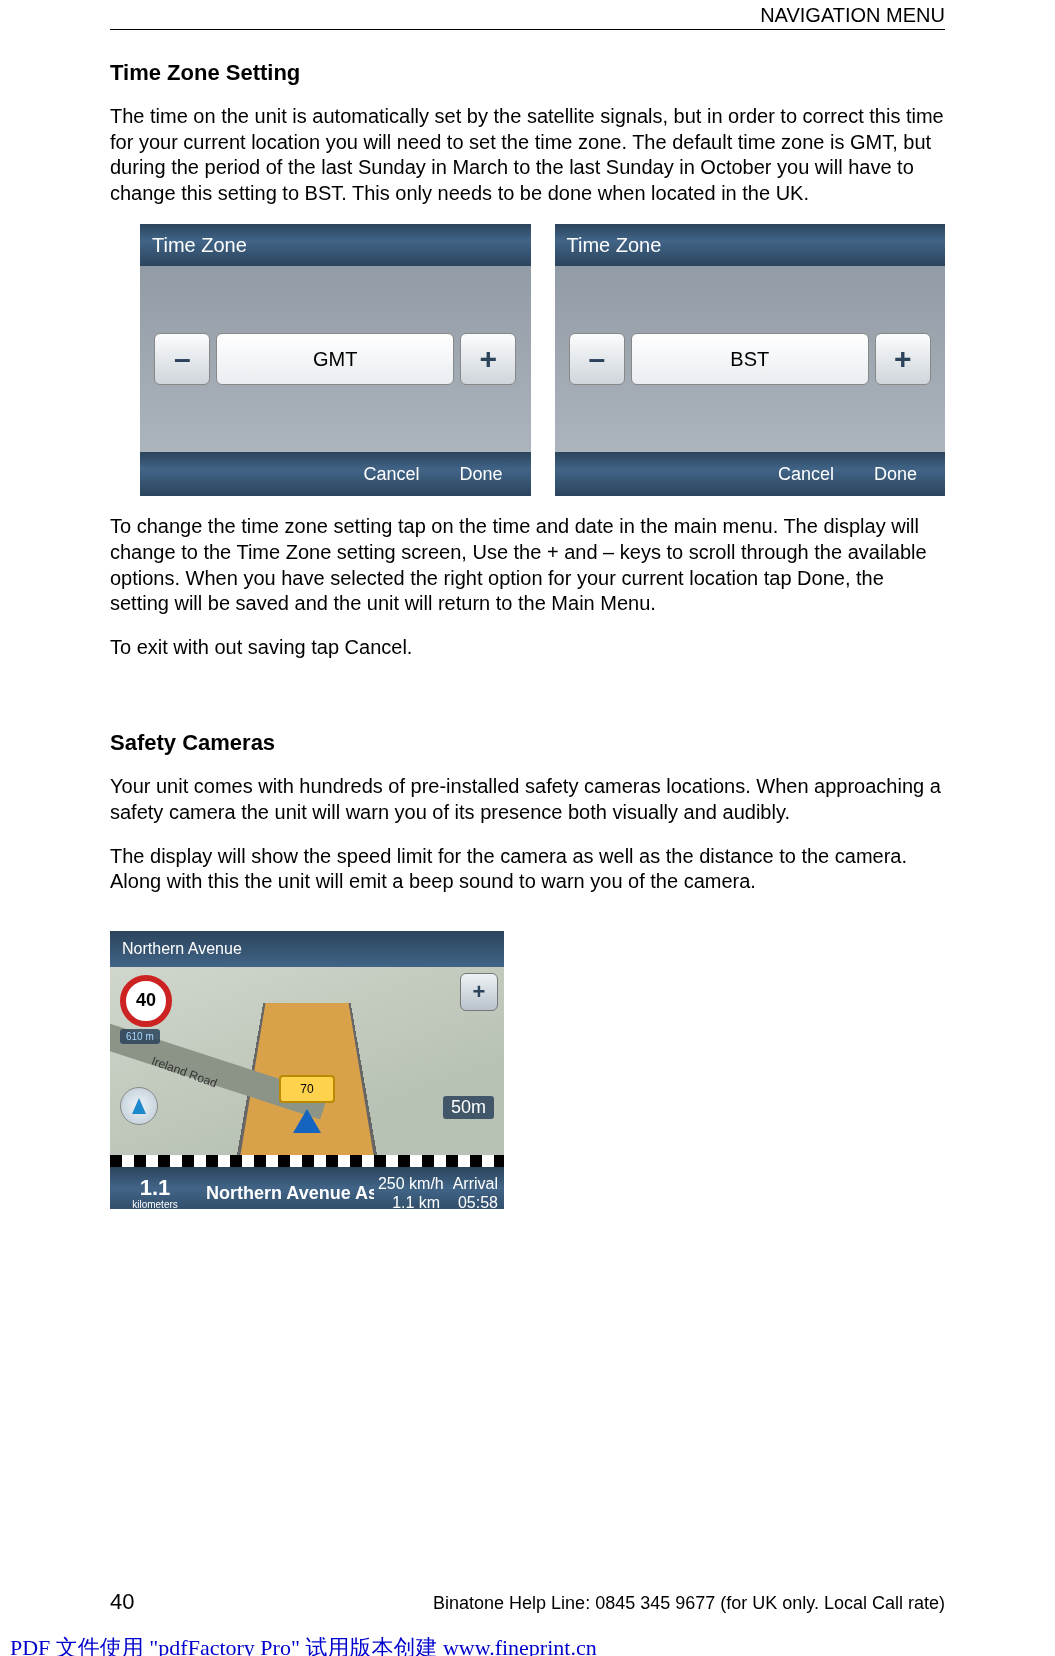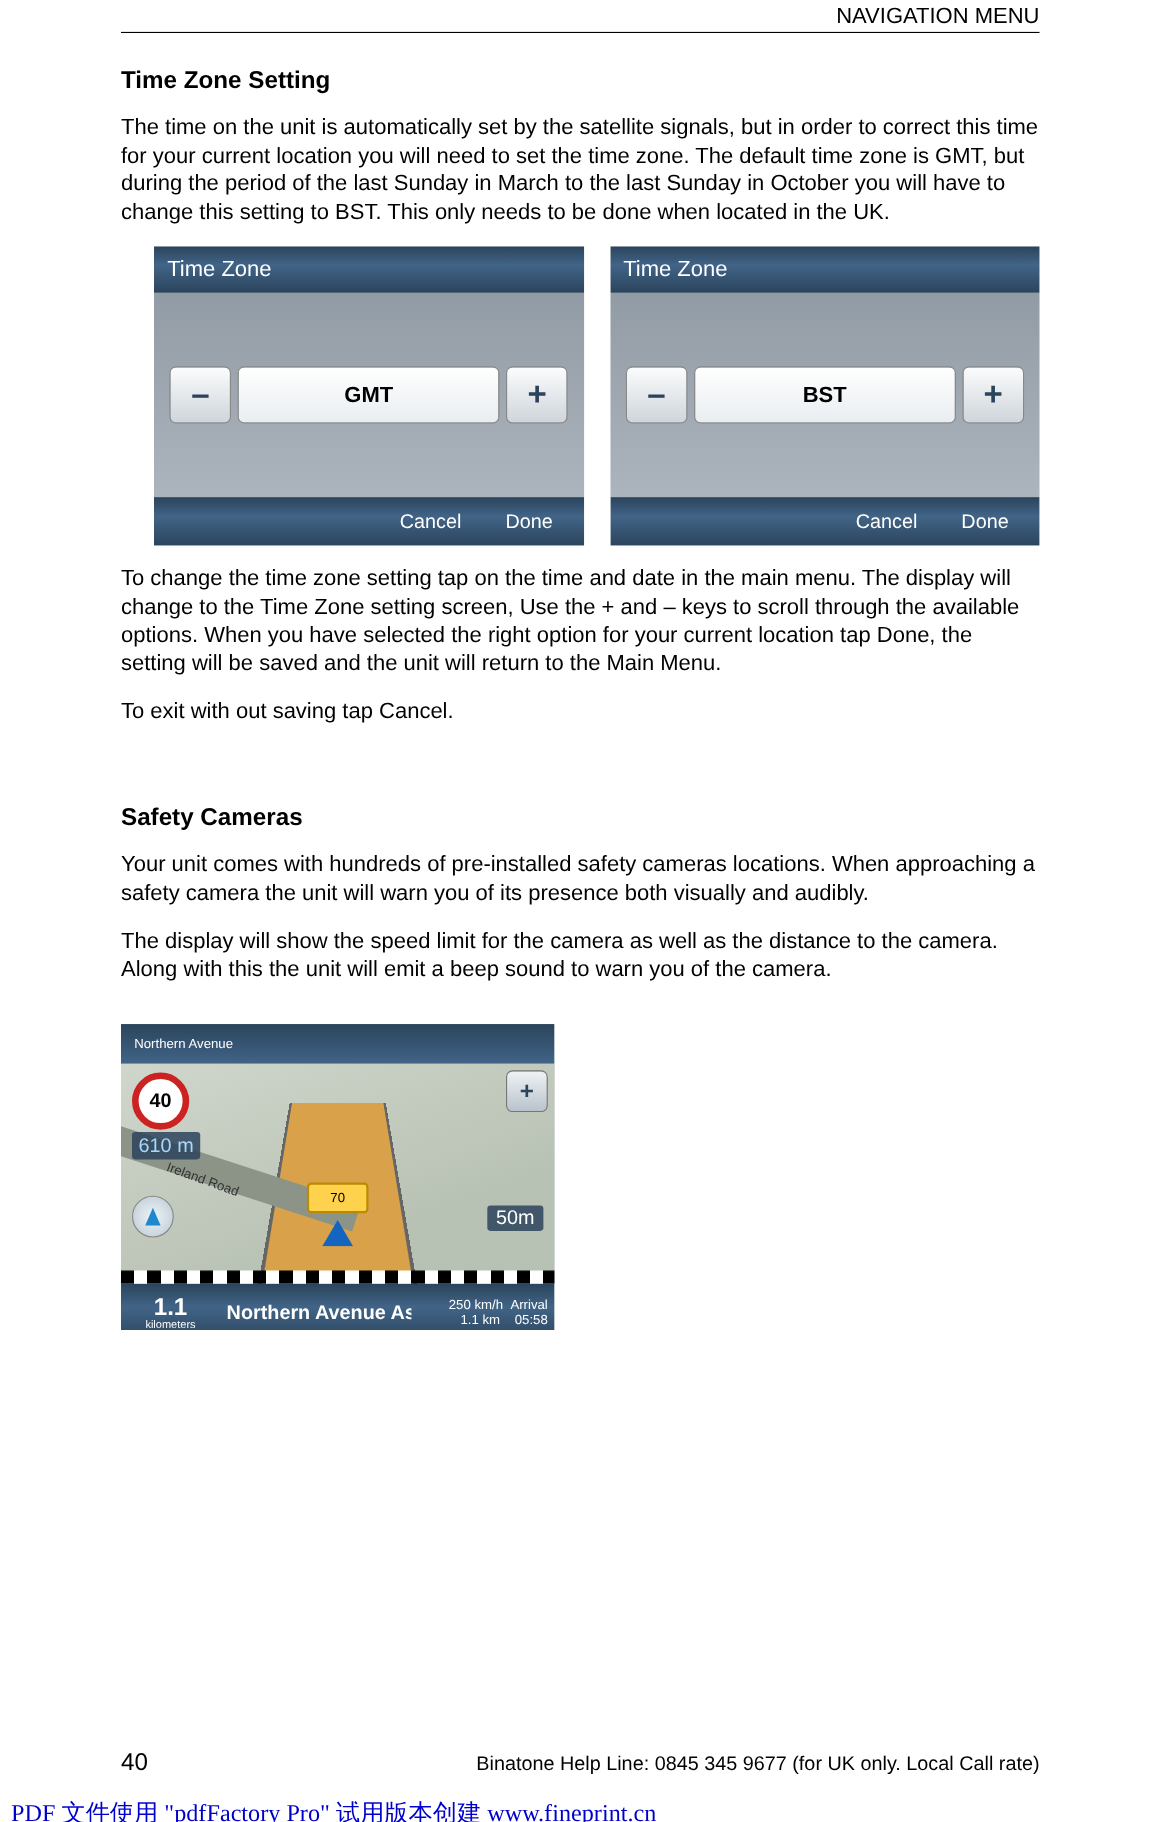--- a/index.html
+++ b/index.html
@@ -72,21 +72,21 @@
   .tz-value {
     width: 238px;
     height: 52px;
     background: linear-gradient(#fff, #e9edf1);
     border: 1px solid #888;
     border-radius: 6px;
     display: flex;
     align-items: center;
     justify-content: center;
     font-size: 20px;
-    font-weight: bold;
+    font-weight: normal;
     color: #000;
   }
   .tz-footer {
     height: 44px;
     background: linear-gradient(#2b445c, #416487 40%, #2b445c);
     display: flex;
     justify-content: flex-end;
     align-items: center;
     color: #fff;
     font-size: 18px;
@@ -105,21 +105,21 @@
     height: 278px;
     background: #9aa7a0;
     position: relative;
     overflow: hidden;
     flex-shrink: 0;
   }
   .nav-top {
     height: 36px;
     background: linear-gradient(#2b445c, #416487);
     color: #fff;
-    font-size: 12px;
+    font-size: 16px;
     display: flex;
     align-items: center;
     padding-left: 12px;
   }
   .nav-map {
     height: 200px;
     position: relative;
     background: linear-gradient(160deg, #d0d6cc 0%, #b8c2b4 70%);
     overflow: hidden;
   }
@@ -154,21 +154,21 @@
     background: #fff;
     border: 6px solid #cc2222;
     display: flex; align-items: center; justify-content: center;
     font-weight: bold; font-size: 18px;
   }
   .cam-dist {
     position: absolute;
     top: 62px; left: 10px;
     background: rgba(43,68,92,0.85);
     color: #a9d8ff;
-    font-size: 18px;
+    font-size: 10px;
     padding: 2px 6px;
     border-radius: 3px;
   }
   .nav-btn-tr {
     position: absolute;
     top: 6px; right: 6px;
     width: 38px; height: 38px;
     background: linear-gradient(#eef2f5, #b9c3cc);
     border-radius: 6px;
     border: 1px solid #777;
@@ -242,21 +242,21 @@
   .nb-mid {
     flex:1;
     padding-left:6px;
     font-size:18px;
     font-weight:bold;
     white-space:nowrap;
     overflow:hidden;
   }
   .nb-right {
     width:130px;
-    font-size:12px;
+    font-size:16px;
     line-height:1.2;
     padding-right:6px;
     text-align:right;
   }
   .page-footer {
     display:flex;
     justify-content: space-between;
     align-items: baseline;
     margin-top: 380px;
     font-size: 18px;

